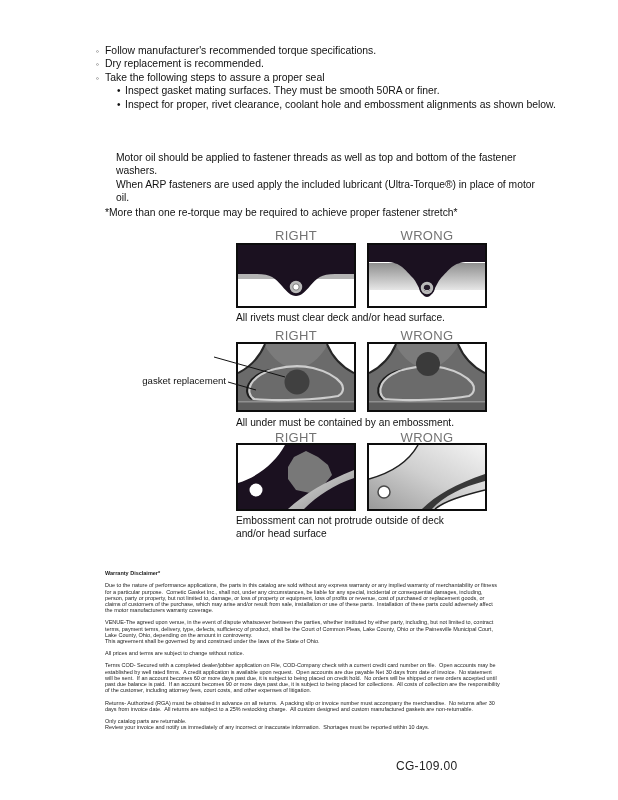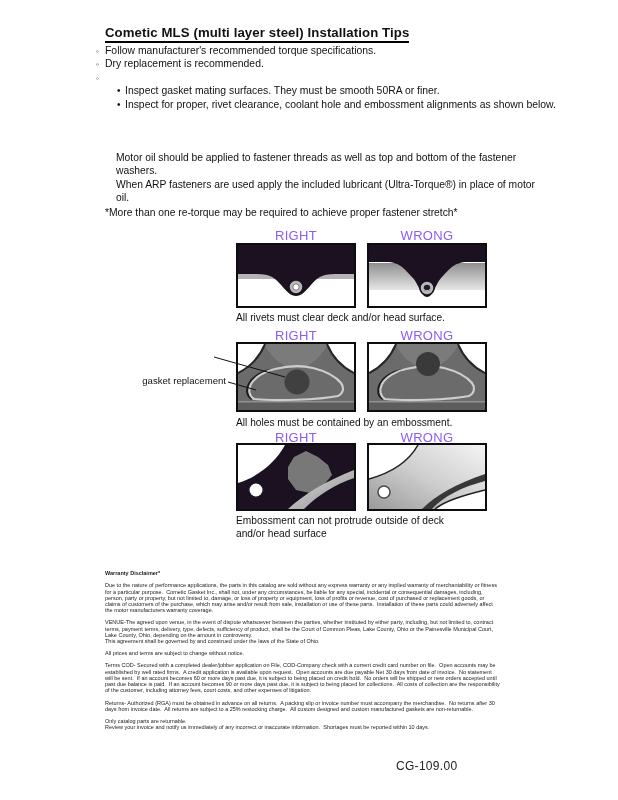--- a/index.html
+++ b/index.html
@@ -17,21 +17,21 @@
   .bullets { position:absolute; left:96px; top:44px; font-size:10.4px; }
   .brow { display:flex; line-height:13.4px; }
   .brow .bm { width:9px; font-size:8px; position:relative; top:1px; }
   .brow.sub { padding-left:21px; }
   .brow.sub .bm { width:8px; font-size:10px; top:0; }
   .diesel-heading { position:absolute; left:105px; top:114px; font-size:12.2px; font-weight:bold; }
   .para { position:absolute; left:105px; width:430px; font-size:10.3px; line-height:13.4px; white-space:pre-line; }
   .p1 { top:151px;margin-left:11px; }
   .p2 { top:166px; }
   .p3 { top:206px; }
-  .fig-hdr { position:absolute; width:120px; text-align:center; font-size:13px; letter-spacing:0.3px; color:#8b5cf6; }
+  .fig-hdr { position:absolute; width:120px; text-align:center; font-size:13px; letter-spacing:0.3px; color:#737373; }
   .box { position:absolute; width:120px; border:2px solid #0d0d0d; background:#fff; line-height:0; }
   .box svg { display:block; }
   .caption { position:absolute; left:236px; font-size:10.2px; line-height:13px; white-space:pre-line; }
   #h1r { left:236px; top:228px; } #h1w { left:367px; top:228px; }
   #b1r { left:236px; top:243px; height:65px; } #b1w { left:367px; top:243px; height:65px; }
   #cap1 { top:311px; width:280px; }
   #h2r { left:236px; top:328px; } #h2w { left:367px; top:328px; }
   #b2r { left:236px; top:342px; height:70px; } #b2w { left:367px; top:342px; height:70px; }
   #cap2 { top:416px; width:280px; }
   #h3r { left:236px; top:430px; } #h3w { left:367px; top:430px; }
@@ -48,33 +48,33 @@
   }
   .disclaimer-inner .dh { font-weight:bold; margin-bottom:12px; }
   .disclaimer-inner p { margin-bottom:12px; white-space:pre-wrap; }
   .pagenum { position:absolute; left:396px; top:759px; font-size:12px; letter-spacing:0.3px; color:#222; }
 </style>
 </head>
 <body>
 
 <div class="page">
 
-  <div class="title">Cometic MLS (multi layer steel) Installation Tips</div>
 
   <div class="bullets">
     <div class="brow">
       <span class="bm">◦</span>
       <span>Follow manufacturer's recommended torque specifications.</span>
     </div>
     <div class="brow">
       <span class="bm">◦</span>
       <span>Dry replacement is recommended.</span>
     </div>
     <div class="brow">
       <span class="bm">◦</span>
+      <span>Take the following steps to assure a proper seal</span>
     </div>
     <div class="brow sub">
       <span class="bm">•</span>
       <span>Inspect gasket mating surfaces.  They must be smooth 50RA or finer.</span>
     </div>
     <div class="brow sub">
       <span class="bm">•</span>
       <span>Inspect for proper, rivet clearance, coolant hole and embossment alignments as shown below.</span>
     </div>
   </div>
@@ -138,21 +138,21 @@
       <rect y="57" width="116" height="1.5" fill="#909090"></rect>
       <path d="M0,0 H27 C22,12 12,23 0,29 Z" fill="#ffffff"></path>
       <path d="M27,0 C22,12 12,23 0,29" fill="none" stroke="#262626" stroke-width="2"></path>
       <path d="M116,0 H89 C94,12 104,23 116,29 Z" fill="#ffffff"></path>
       <path d="M89,0 C94,12 104,23 116,29" fill="none" stroke="#262626" stroke-width="2"></path>
       <path d="M14,55 C9,52 8,46 11,40 C15,33 24,28 33,26" fill="none" stroke="#1c1c1c" stroke-width="2.5"></path>
       <path d="M16,55 C11,52 10,46 13,40 C17,33 27,27 37,25 C49,22 63,21 75,24 C87,27 98,33 103,39 C106,43 106,49 100,52 C80,56 36,57 16,55 Z" fill="none" stroke="#cdcdcd" stroke-width="2.2"></path>
       <circle cx="59" cy="20" r="12" fill="#3a3a3a"></circle>
     </svg>
   </div>
-  <div class="caption" id="cap2">All holes must be contained by an embossment.</div>
+  <div class="caption" id="cap2">All under must be contained by an embossment.</div>
 
   <div class="ann" id="ann-emboss">gasket replacement</div>
   <svg id="leaders" viewBox="0 0 420 100">
     <line x1="104" y1="27" x2="175" y2="47" stroke="#111" stroke-width="1"></line>
     <line x1="118" y1="52" x2="146" y2="60" stroke="#111" stroke-width="1"></line>
   </svg>
 
   <div class="fig-hdr" id="h3r">RIGHT</div>
   <div class="fig-hdr" id="h3w">WRONG</div>
   <div class="box" id="b3r">

